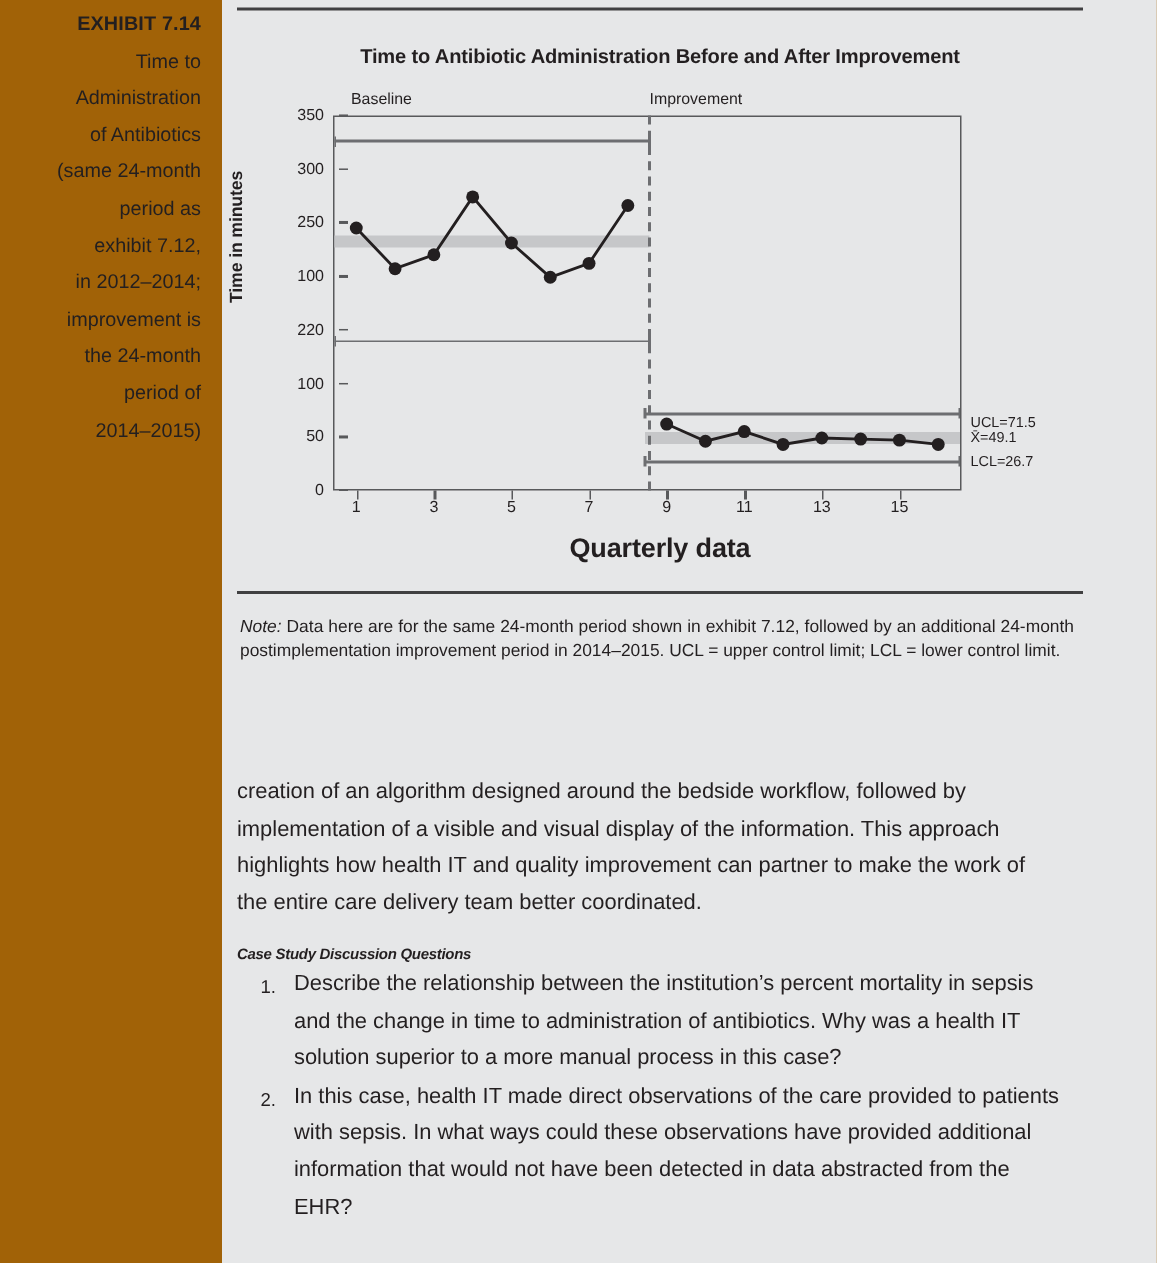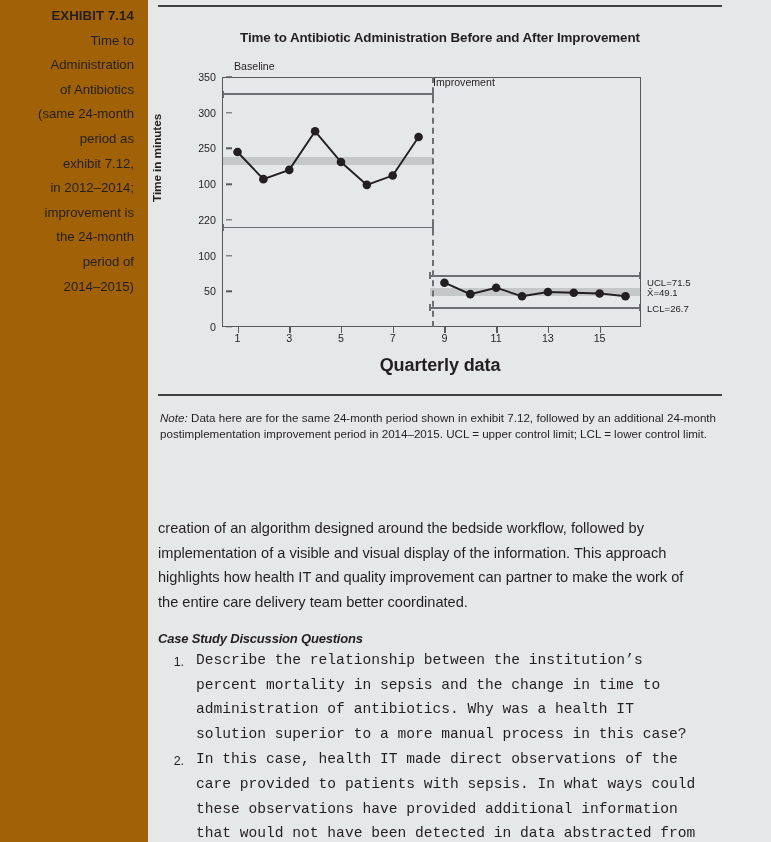--- a/index.html
+++ b/index.html
@@ -97,21 +97,21 @@
     background: transparent;
   }
 
   .phase-label {
     position: absolute;
     font-size: 10.6px;
     color: #231f20;
     white-space: nowrap;
   }
   #phase-label-baseline    { left: 76px;  top: 48px; }
-  #phase-label-improvement { left: 275px; top: 64px; text-align: center; }
+  #phase-label-improvement { left: 275px; top: 48px; text-align: center; }
 
   
   #y-axis-title {
     position: absolute;
     left: -8px;
     top: 190px;
     transform: rotate(-90deg);
     transform-origin: left top;
     font-size: 11.8px;
     font-weight: bold;
@@ -220,21 +220,21 @@
     color: #231f20;
   }
 
   #questions-section {
     position: absolute;
     left: 158px;
     top: 631px;
     width: 549px;
   }
   #questions-heading {
-    font-size: 13px;
+    font-size: 10px;
     font-weight: bold;
     font-style: italic;
     letter-spacing: -0.2px;
     color: #231f20;
     margin-bottom: 2px;
   }
   .question-item {
     display: flex;
     font-size: 14.6px;
     line-height: 24.6px;
@@ -243,21 +243,21 @@
   }
   .question-marker {
     width: 38px;
     flex: 0 0 38px;
     text-align: right;
     padding-right: 12px;
     box-sizing: border-box;
     font-size: 12.4px;
     padding-top: 2px;
   }
-  .question-text { flex: 1 1 auto; font-family: Liberation Mono, monospace; }
+  .question-text { flex: 1 1 auto; }
 </style>
 </head>
 <body>
 
 <div id="page">
 
   <div id="content-panel"></div>
 
   <div id="exhibit-caption">
     <span class="caption-line exhibit-number">EXHIBIT 7.14</span>

